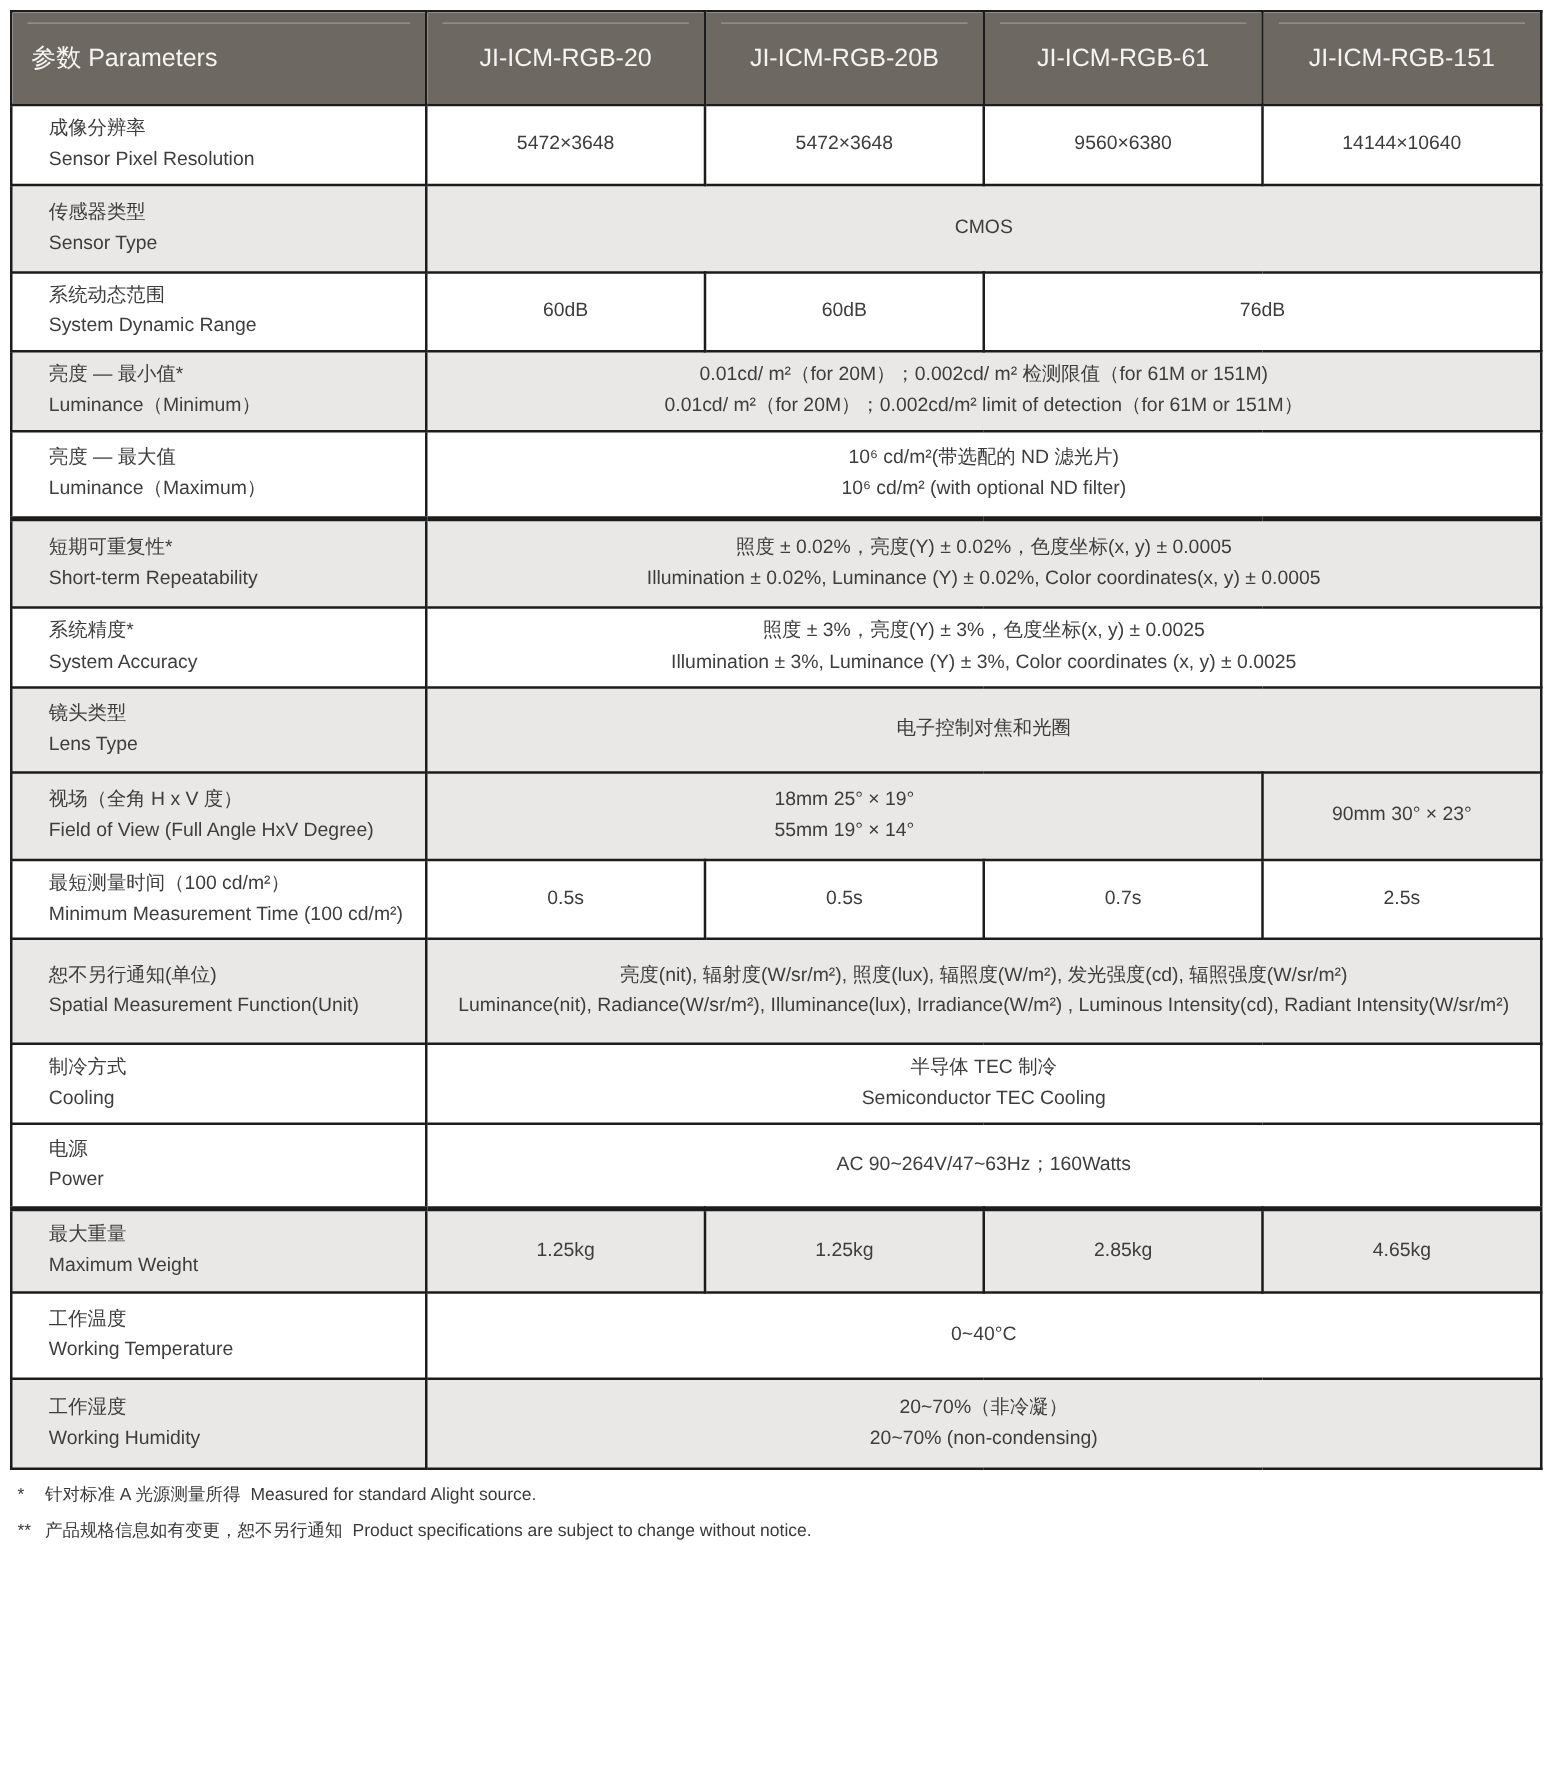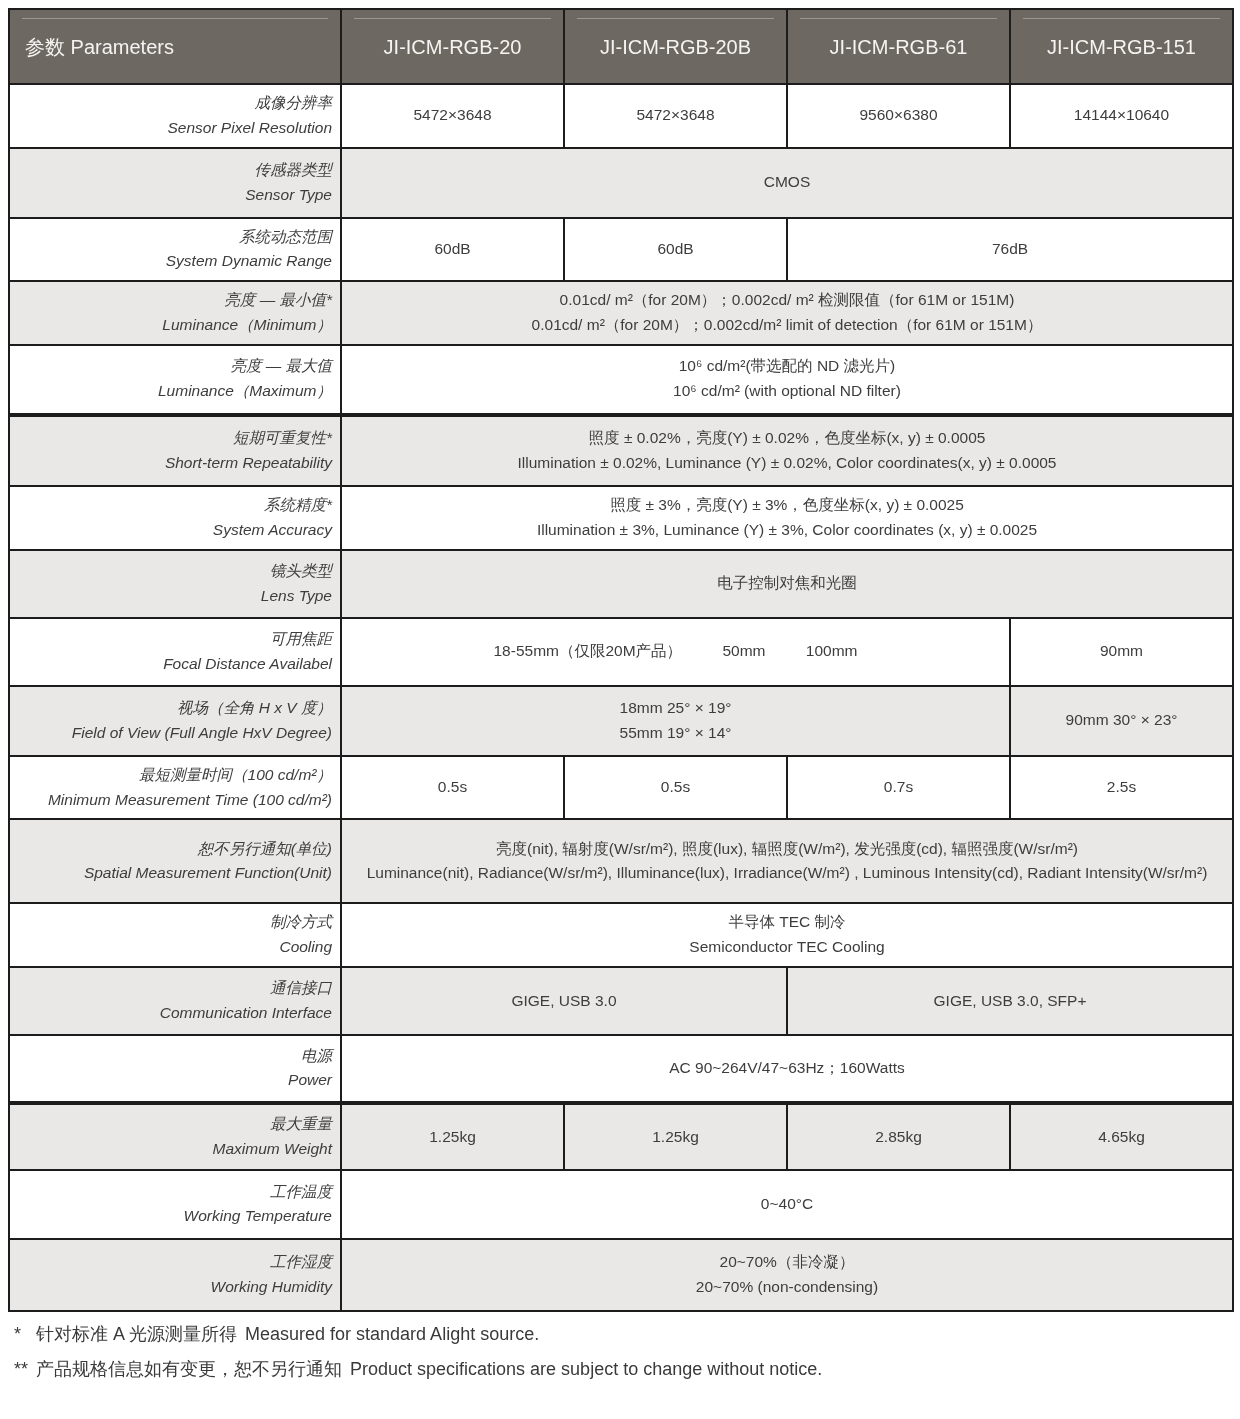--- a/index.html
+++ b/index.html
@@ -35,39 +35,38 @@
     position:relative;
   }
   .spec thead th .hl{
     position:absolute; top:8px; left:12px; right:12px; height:1px;
     background:#9e9893; display:block;
   }
   .spec thead th.label-col{ text-align:left; padding-left:15px; }
 
   
   .spec td.label{
-    text-align:right;
-    padding-left:3px;
+    text-align:left;
+    padding-left:29px;
     padding-right:8px;
-    font-style:italic;
   }
   .spec td.label .zh{ }
   .spec td.label .en{ }
 
   
   tr.gray td{ background:#e9e8e6; }
 
   
   tr.sep-below td{ border-bottom-width:4px; }
 
   .focal-part + .focal-part{ margin-left:36px; }
 
   .footnotes{
     margin:9px 8px 0 14px;
-    font-size:18px;
+    font-size:14px;
     color:#3a3a3a;
   }
   .footnotes .fn{ margin-bottom:8px; line-height:1.5; }
   .footnotes .marker{ display:inline-block; min-width:22px; }
   .footnotes .fn-en{ margin-left:8px; }
 </style>
 </head>
 <body>
 
 <div class="page">
@@ -165,32 +164,20 @@
     </tr>
 
     <tr class="gray" style="height:68px">
       <td class="label">
         <div class="zh">镜头类型</div>
         <div class="en">Lens Type</div>
       </td>
       <td colspan="4">电子控制对焦和光圈</td>
     </tr>
 
-    <tr style="height:68px">
-      <td class="label">
-        <div class="zh">可用焦距</div>
-        <div class="en">Focal Distance Availabel</div>
-      </td>
-      <td colspan="3">
-        <span class="focal-part">18-55mm（仅限20M产品）</span>
-        <span class="focal-part">50mm</span>
-        <span class="focal-part">100mm</span>
-      </td>
-      <td>90mm</td>
-    </tr>
 
     <tr class="gray" style="height:70px">
       <td class="label">
         <div class="zh">视场（全角 H x V 度）</div>
         <div class="en">Field of View (Full Angle HxV Degree)</div>
       </td>
       <td colspan="3">
         <div>18mm 25° × 19°</div>
         <div>55mm 19° × 14°</div>
       </td>
@@ -223,28 +210,20 @@
       <td class="label">
         <div class="zh">制冷方式</div>
         <div class="en">Cooling</div>
       </td>
       <td colspan="4">
         <div>半导体 TEC 制冷</div>
         <div>Semiconductor TEC Cooling</div>
       </td>
     </tr>
 
-    <tr class="gray" style="height:68px">
-      <td class="label">
-        <div class="zh">通信接口</div>
-        <div class="en">Communication Interface</div>
-      </td>
-      <td colspan="2">GIGE, USB 3.0</td>
-      <td colspan="2">GIGE, USB 3.0, SFP+</td>
-    </tr>
 
     <tr class="sep-below" style="height:68px">
       <td class="label">
         <div class="zh">电源</div>
         <div class="en">Power</div>
       </td>
       <td colspan="4">AC 90~264V/47~63Hz；160Watts</td>
     </tr>
 
     <tr class="gray" style="height:67px">

